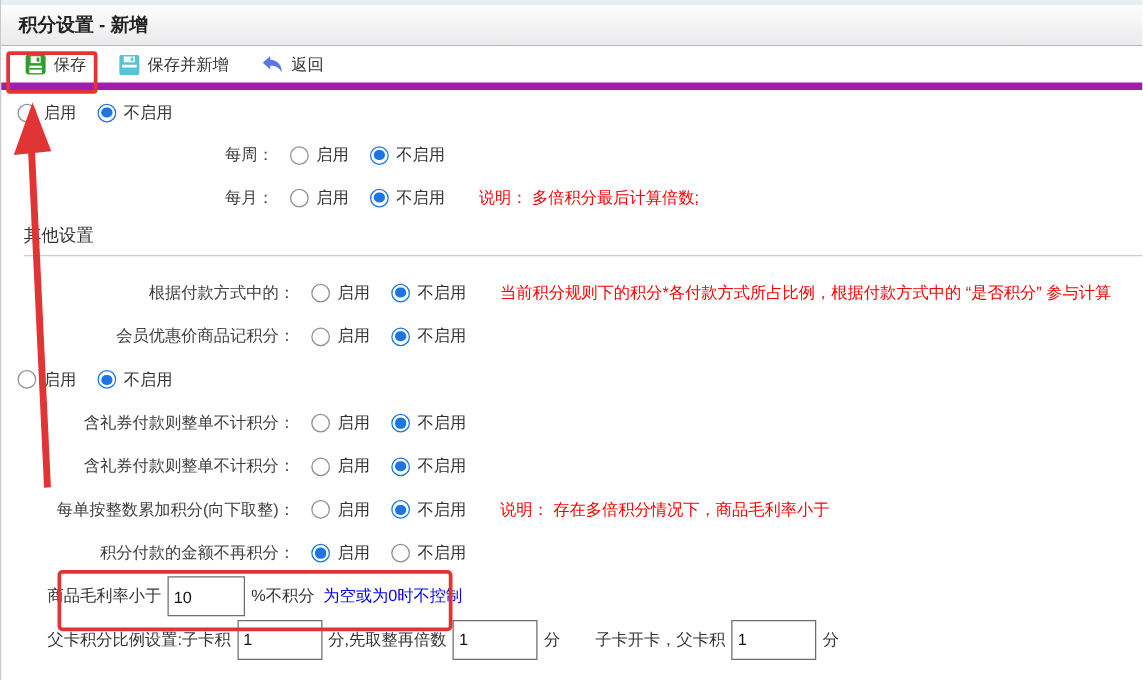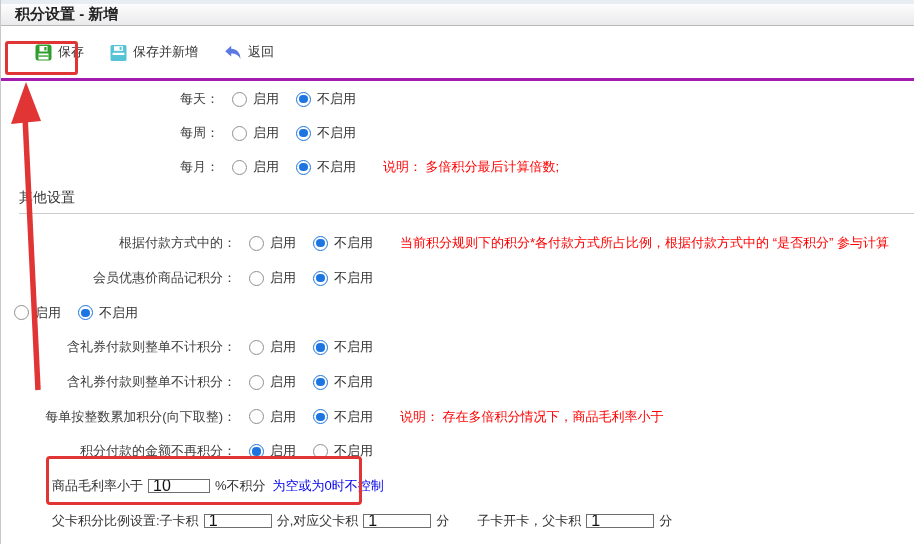--- a/index.html
+++ b/index.html
@@ -3,27 +3,27 @@
 <meta charset="utf-8">
 <style>
   * { margin:0; padding:0; box-sizing:border-box; }
   html,body { width:914px; height:544px; background:#fff; overflow:hidden;
               font-family:"Liberation Sans", sans-serif; }
   .window { position:relative; width:914px; height:544px; background:#fff;
             border-left:1px solid #c9c9c9; }
 
   
   .topstrip { height:4px; background:#e8ecf3; }
-  .titlebar { height:22px; background:linear-gradient(#fdfdfd,#eaeaec);
+  .titlebar { height:33px; background:linear-gradient(#fdfdfd,#eaeaec);
               border-bottom:1px solid #b8b8bb; display:flex; align-items:center;
               padding-left:14px; }
   .titlebar h1 { font-size:15px; font-weight:bold; color:#222; }
 
-  .toolbar { height:55px; background:#fff; border-bottom:3px solid #a21caf;
-             display:flex; align-items:center; padding-left:28px; }
+  .toolbar { height:35px; background:#fff; border-bottom:6px solid #a21caf;
+             display:flex; align-items:center; padding-left:13px; }
   .tb-btn { display:flex; align-items:center; gap:6px; font-size:13px; color:#333;
             cursor:pointer; padding:4px 6px; }
   .tb-btn + .tb-btn { margin-left:14px; }
   .tb-btn svg { display:block; }
 
   
   .form { padding-top:1px; }
   .row { display:flex; align-items:center; height:34.7px; font-size:13px; color:#333; }
   .row.g1 { height:34px; }
   .label { width:235px; text-align:right; color:#404040; flex:0 0 auto; }
@@ -35,22 +35,22 @@
   .radio.checked::after { content:''; position:absolute; left:2.4px; top:2.4px;
            right:2.4px; bottom:2.4px; border-radius:50%; background:#1c75e0; }
   .opt { margin-left:6px; margin-right:17px; color:#333; }
   .note { margin-left:10px; white-space:nowrap; font-size:13px; }
 
   .section-header { padding:2px 0 0 18px; margin-top:1px; }
   .section-header .sh-text { font-size:14px; color:#333; line-height:20px; }
   .section-header .sh-rule { border-bottom:1px solid #ccc; margin-top:6px; }
   .g2wrap { padding-top:12px; }
 
-  .special { padding-left:51px; }
-  .tfield { width:62px; height:14px; border:1px solid #6e6e6e; font-size:16px;
+  .special { padding-left:37px; }
+  .tfield { width:62px; height:32px; border:1px solid #6e6e6e; font-size:13px;
             color:#111; padding:0 4px; margin:0 5px; background:#fff;
             font-family:"Liberation Sans", sans-serif; }
   .tfield.wide { width:68px; }
   .bluelink { color:#0000ee; margin-left:7px; cursor:pointer; }
   .gapper { width:28px; }
 
   
   .anno { position:absolute; pointer-events:none; z-index:20; }
   .rect-save   { left:4px;  top:41px;  width:73px;  height:34px;
                  border:3px solid #e13434; border-radius:3px; }
@@ -99,21 +99,20 @@
           <path d="M7.2 0.8 L1.2 6.2 L7.2 11.6 L7.2 8.6 C11.4 8.6 14.4 10 16.4 14 C16.6 7.4 12.4 4 7.2 3.8 Z" fill="#5b79e3"></path>
         </svg>
       </span>
       <span>返回</span>
     </div>
   </div>
 
   <div class="form">
 
     <div class="row g1">
-      <span class="label">每天：</span>
       <span class="radios">
         <span class="radio"></span>
         <span class="opt">启用</span>
         <span class="radio checked"></span>
         <span class="opt">不启用</span>
       </span>
       <span class="note"></span>
     </div>
     <div class="row g1">
       <span class="label">每周：</span>
@@ -214,21 +213,21 @@
       <div class="row special">
         <span>商品毛利率小于</span>
         <input class="tfield" type="text" value="10" style="">
         <span>%不积分</span>
         <span class="bluelink">为空或为0时不控制</span>
       </div>
 
       <div class="row special">
         <span>父卡积分比例设置:子卡积</span>
         <input class="tfield wide" type="text" value="1" style="">
-        <span>分,对应父卡积</span>
+        <span>分,先取整再倍数</span>
         <input class="tfield wide" type="text" value="1" style="">
         <span>分</span>
         <span class="gapper"></span>
         <span>子卡开卡，父卡积</span>
         <input class="tfield wide" type="text" value="1" style="">
         <span>分</span>
       </div>
     </div>
   </div>
 

